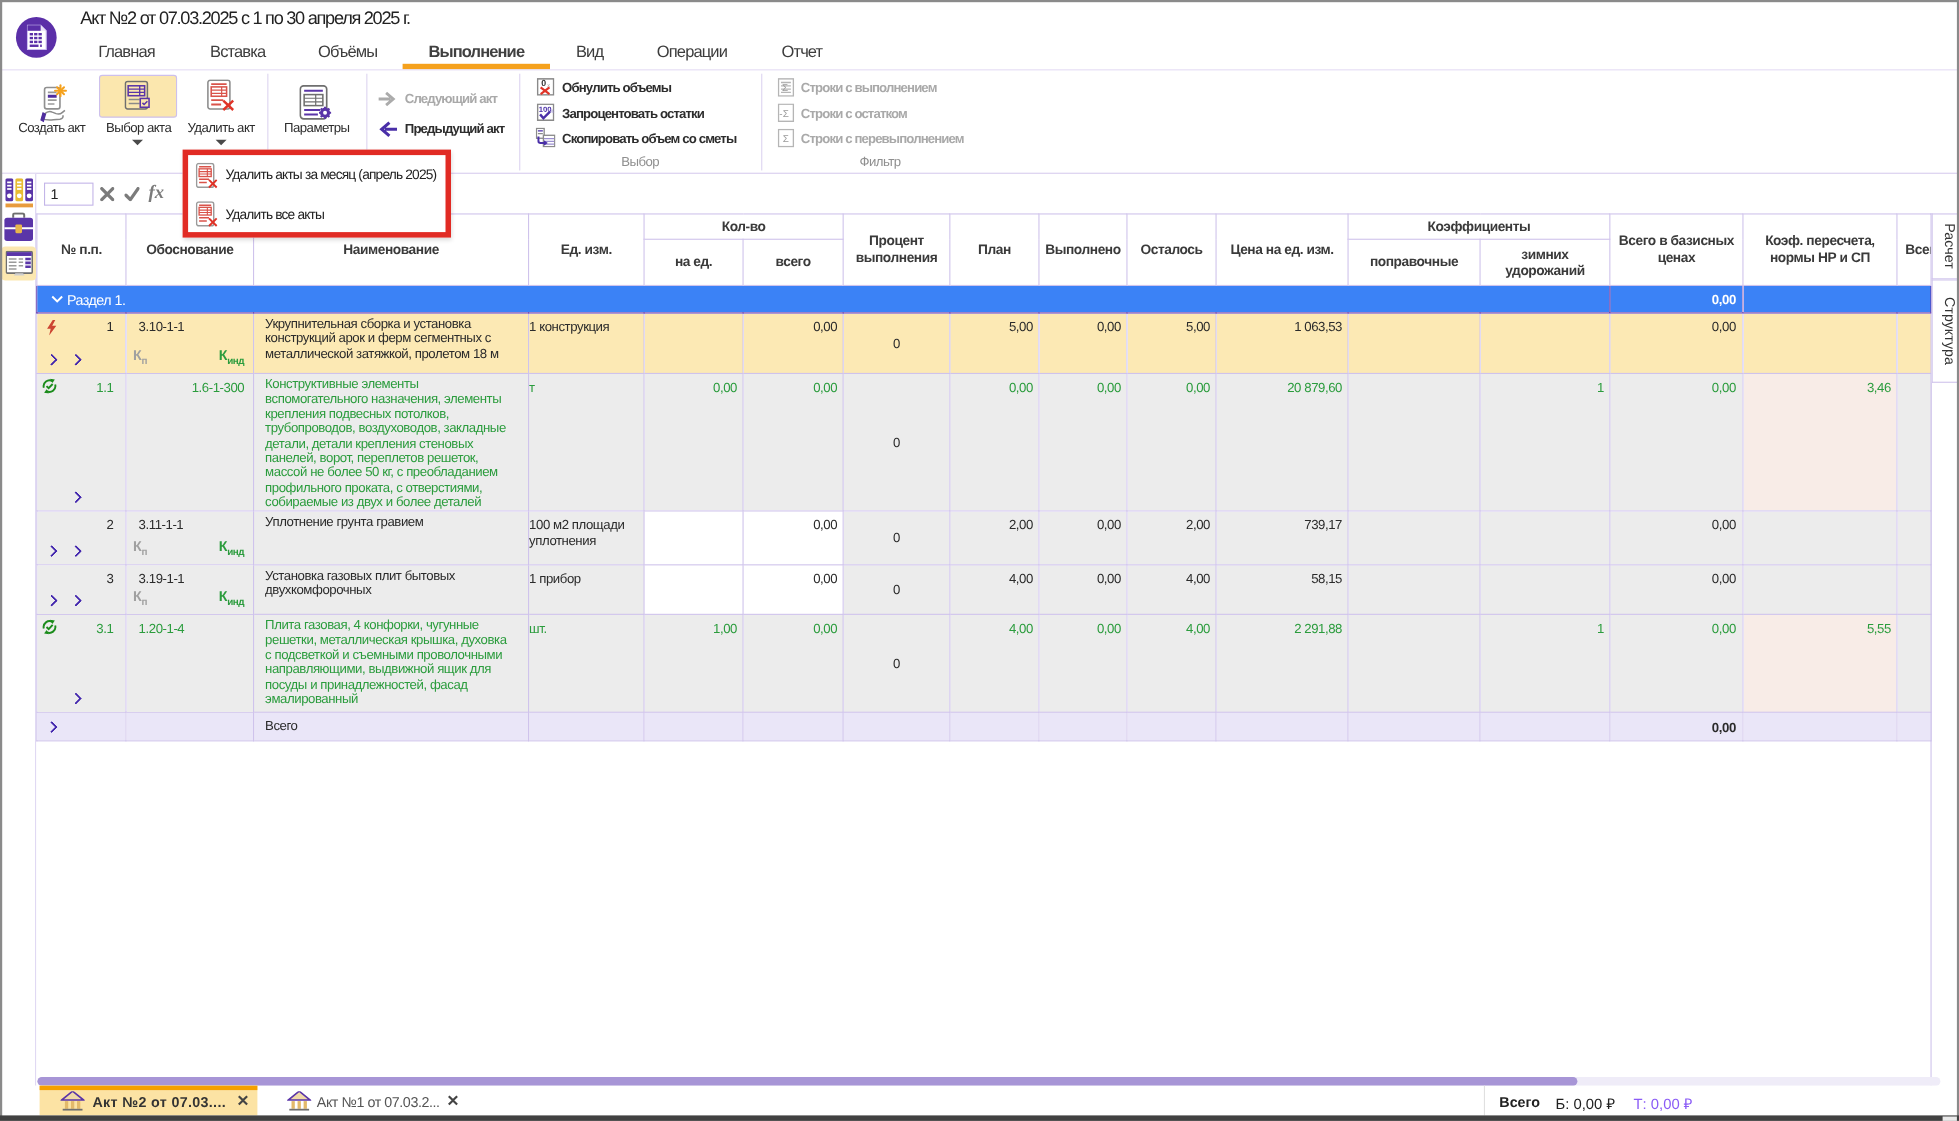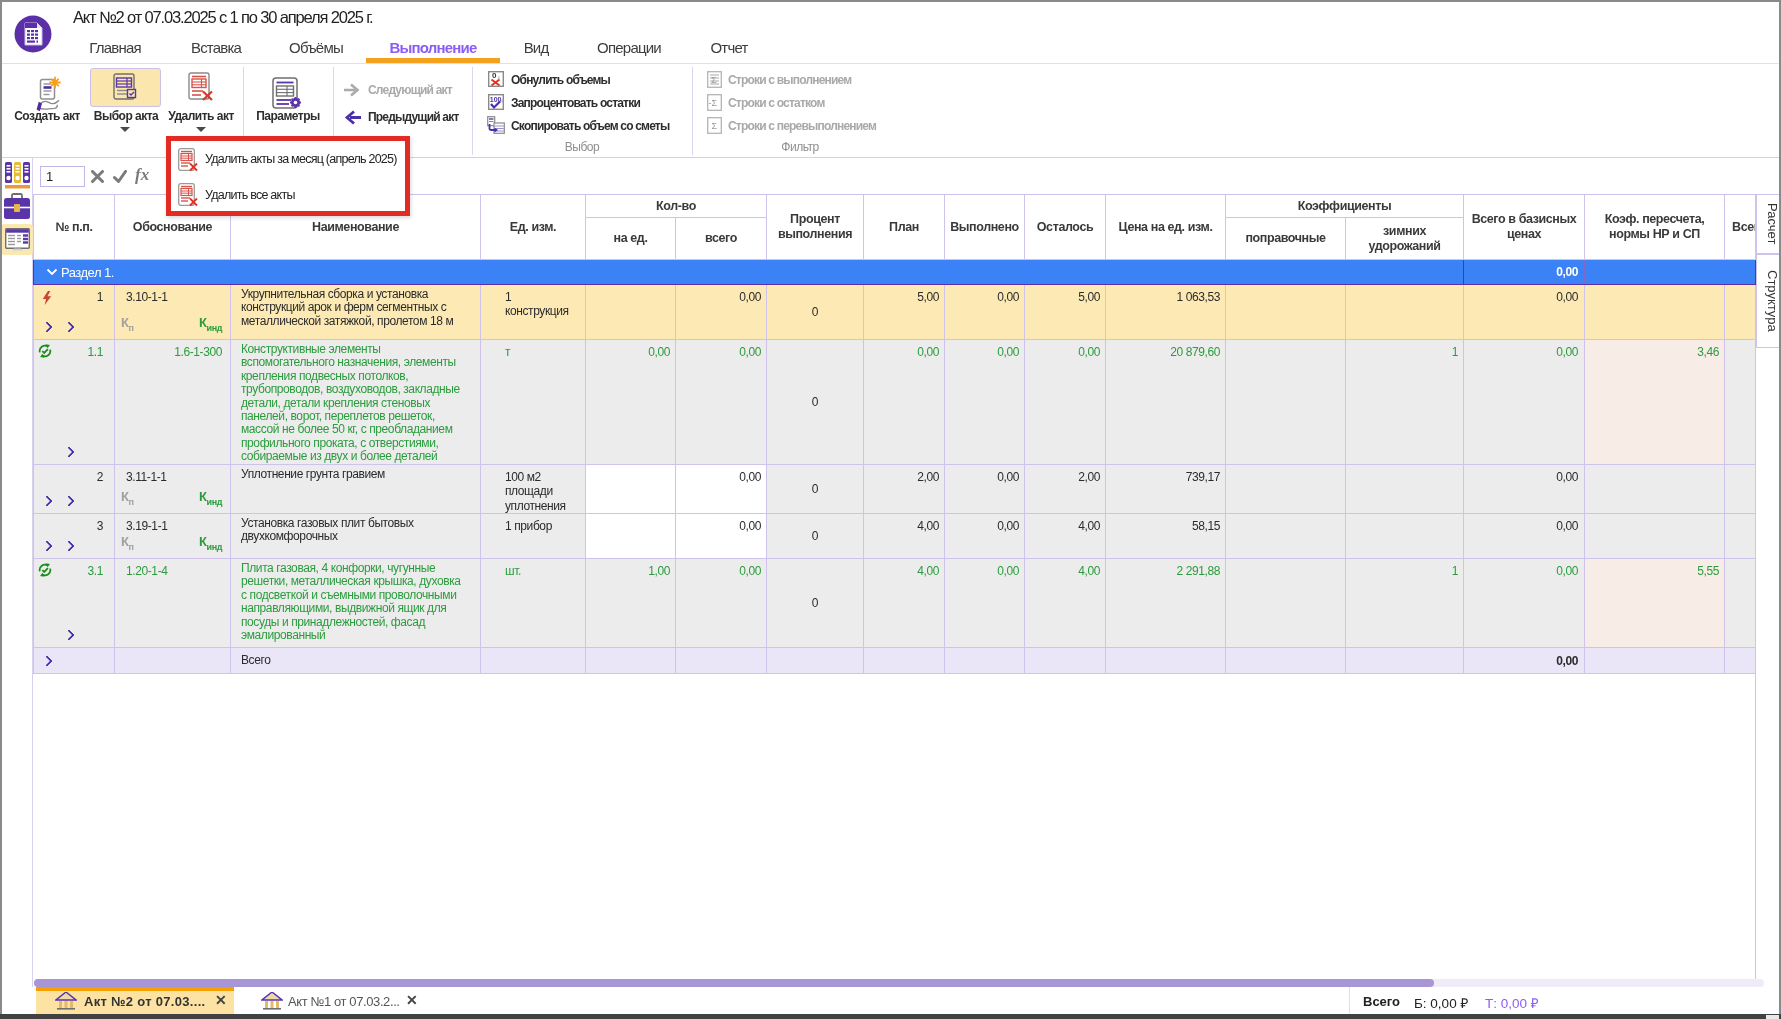--- a/index.html
+++ b/index.html
@@ -9,27 +9,27 @@
 
 #frame-top{left:0;top:0;width:1781px;height:2px;background:#8a8a8a;}
 #frame-left{left:0;top:0;width:2px;height:1015px;background:#8a8a8a;}
 #frame-right{left:1779px;top:0;width:2px;height:1015px;background:#8a8a8a;}
 #frame-bottom{left:0;top:1014px;width:1781px;height:5px;background:#414141;}
 #grip{left:1766px;top:1015px;width:13px;height:4px;background:#e8e8e8;}
 
 #title{left:73px;top:8px;font-size:16.5px;letter-spacing:-1.15px;color:#222;}
 
 .mtab{position:absolute;top:39px;font-size:15px;letter-spacing:-0.8px;color:#3d3d3d;transform:translateX(-50%);white-space:nowrap;}
-.mtab.sel{font-weight:bold;color:#8b5cf6;}
+.mtab.sel{font-weight:bold;color:#404040;}
 #underline{left:366px;top:58px;width:134px;height:5px;background:#f5a11d;}
 #menuline{left:0;top:63px;width:1781px;height:1px;background:#e4dcf4;}
 
 #ribbonline{left:0;top:157px;width:1781px;height:1px;background:#d7cdee;}
 .vsep{position:absolute;top:67px;width:1px;height:88px;background:#ddd4f0;}
-.btnlabel{position:absolute;top:109px;font-size:12px;letter-spacing:-0.5px;font-weight:bold;color:#2d2d2d;transform:translateX(-50%);white-space:nowrap;text-align:center;}
+.btnlabel{position:absolute;top:109px;font-size:12px;letter-spacing:-0.5px;font-weight:normal;color:#2d2d2d;transform:translateX(-50%);white-space:nowrap;text-align:center;}
 .drop{position:absolute;width:0;height:0;border-left:5px solid transparent;border-right:5px solid transparent;border-top:5px solid #4a4a4a;}
 .ritem{position:absolute;font-size:12px;letter-spacing:-0.8px;font-weight:bold;color:#2d2d2d;white-space:nowrap;}
 .ritem.dis{color:#a9a9a9;}
 .grouplabel{position:absolute;top:140px;font-size:12px;letter-spacing:-0.5px;color:#8f8f8f;transform:translateX(-50%);}
 #selbtn{left:90px;top:68px;width:71px;height:39px;background:#fbe7ae;border:1px solid #cdc0ec;border-radius:3px;}
 
 #fi1{left:40px;top:166px;width:45px;height:21px;border:1px solid #c3b5e8;background:#fff;font-size:13px;padding:2px 0 0 5px;color:#222;}
 #ffield{left:158px;top:166px;width:1616px;height:20px;border:1px solid #c3b5e8;background:#fff;overflow:hidden;}
 .ficon{position:absolute;color:#7b7b7b;font-weight:bold;}
 
@@ -37,21 +37,21 @@
 
 #tablewrap{left:33px;top:194px;width:1723px;height:793px;background:#fff;border-right:1px solid #cfc3ec;}
 table{border-collapse:collapse;table-layout:fixed;width:1722px;}
 td{border:1px solid #cfc3ec;font-size:12px;letter-spacing:-0.4px;vertical-align:top;overflow:hidden;padding:0;}
 td.hd{font-weight:bold;color:#3a3a3a;font-size:12.5px;text-align:center;vertical-align:middle;line-height:15px;background:#fff;}
 tr.sec td{background:#3b82f6;color:#fff;border-color:#5b2fa8;}
 td.num{text-align:right;padding:5px 5px 0 0;}
 td.c1{position:relative;text-align:right;padding:5px 11px 0 0;}
 td.obs{position:relative;padding:5px 8px 0 11px;}
 td.nam{padding:3px 18px 0 10px;line-height:13.4px;}
-td.ed{padding:5px 16px 0 24px;line-height:14.3px;}
+td.ed{padding:5px 16px 0 0;line-height:14.3px;}
 td.pct{text-align:center;vertical-align:middle;}
 .gr{color:#2b9c3d;}
 .yellow td{background:#fce9b4;}
 .grey td{background:#ececec;}
 .total td{background:#eae6f8;}
 .kp{position:absolute;left:6px;bottom:6px;color:#a0a0a0;font-weight:bold;font-size:13px;}
 .kind{position:absolute;right:8px;bottom:6px;color:#2b9c3d;font-weight:bold;font-size:13px;}
 .kp sub,.kind sub{font-size:9px;}
 .chev{position:absolute;bottom:8px;width:8px;height:8px;border-right:2.6px solid #4327ae;border-top:2.6px solid #4327ae;transform:rotate(45deg);border-radius:1px;}
 .rowico{position:absolute;left:5px;top:5px;width:14px;height:14px;}

